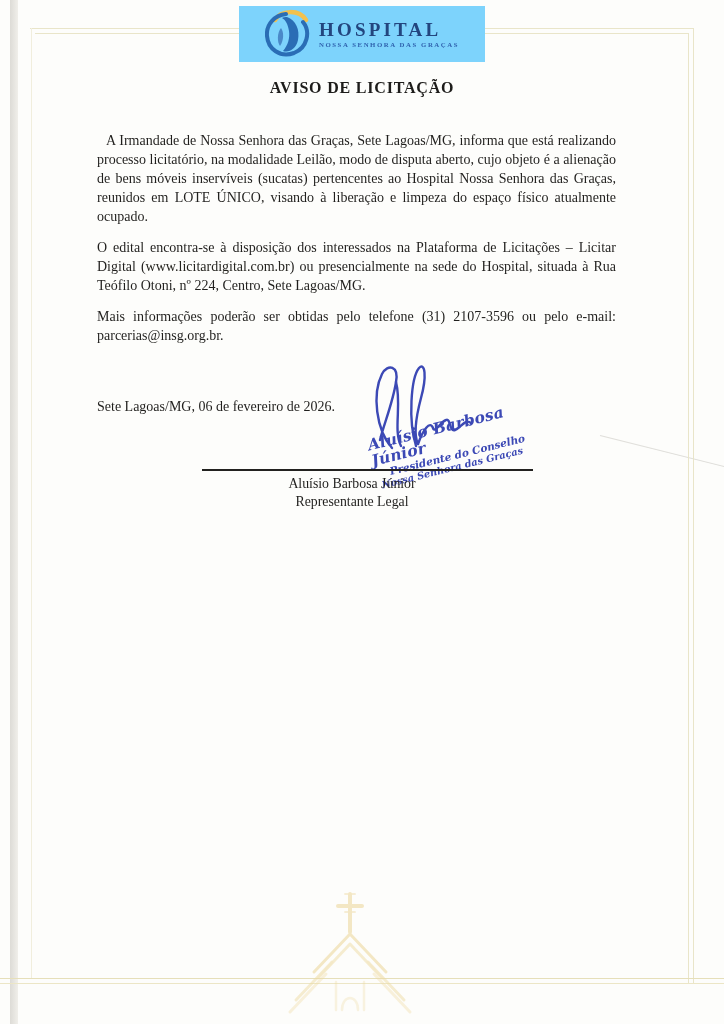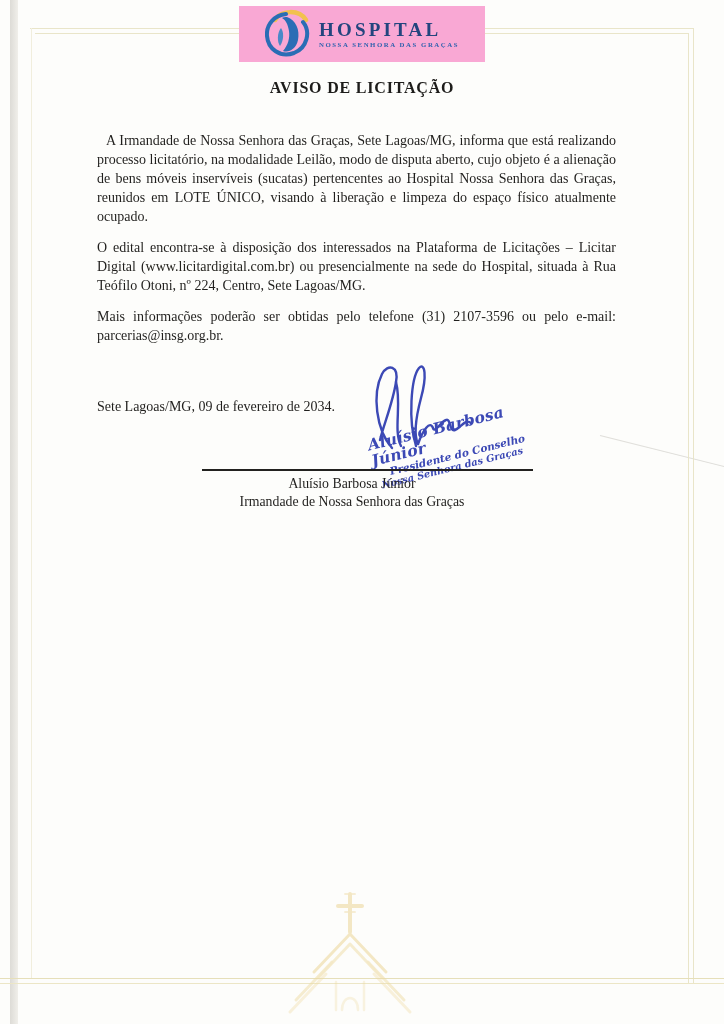--- a/index.html
+++ b/index.html
@@ -29,21 +29,21 @@
   .frame-left{left:31px;top:28px;width:1px;height:950px;background:#f1eedd;}
   .footer-line-outer{left:0;top:978px;width:724px;height:1px;background:#e6dfb9;}
   .footer-line-inner{left:0;top:983px;width:724px;height:1px;background:#ece6c6;}
   
   .logo{
     position:absolute;top:6px;left:0;width:724px;
     display:flex;justify-content:center;align-items:center;
   }
   .logo-inner{
     display:flex;align-items:center;gap:7px;
-    background:#f9a8d4;padding:2px 26px 4px 26px;
+    background:#7dd3fc;padding:2px 26px 4px 26px;
   }
   .logo-textcol{display:flex;flex-direction:column;align-items:flex-start;}
   .logo-title{
     font-size:19px;font-weight:600;letter-spacing:3.2px;
     color:#23457e;line-height:22px;
   }
   .logo-subtitle{
     font-size:6.8px;font-weight:700;letter-spacing:1.55px;
     color:#2f62ae;margin-top:0px;
   }
@@ -135,32 +135,32 @@
 </div>
 
 <div class="doc-title">AVISO DE LICITAÇÃO</div>
 
 <div class="content">
   <p class="p1">A Irmandade de Nossa Senhora das Graças, Sete Lagoas/MG, informa que está realizando processo licitatório, na modalidade Leilão, modo de disputa aberto, cujo objeto é a alienação de bens móveis inservíveis (sucatas) pertencentes ao Hospital Nossa Senhora das Graças, reunidos em LOTE ÚNICO, visando à liberação e limpeza do espaço físico atualmente ocupado.</p>
   <p><span>O edital encontra-se à disposição dos interessados na Plataforma de Licitações – Licitar Digital (</span><a class="link">www.licitardigital.com.br</a><span>) ou presencialmente na sede do Hospital, situada à Rua Teófilo Otoni, nº 224, Centro, Sete Lagoas/MG.</span></p>
   <p>Mais informações poderão ser obtidas pelo telefone (31) 2107-3596 ou pelo e-mail: parcerias@insg.org.br.</p>
 </div>
 
-<div class="date-line">Sete Lagoas/MG, 09 de fevereiro de 2034.</div>
+<div class="date-line">Sete Lagoas/MG, 06 de fevereiro de 2026.</div>
 
 <svg class="sig-svg" width="112" height="100" viewBox="0 0 112 100" fill="none" stroke="#3c49b5" stroke-width="2.4" stroke-linecap="round">
   <path d="M28 88 C12 70 8 34 18 14 C24 3 35 6 32 22 C29 42 20 64 16 80"></path>
   <path d="M32 22 C38 44 29 70 37 86"></path>
   <path d="M52 86 C44 60 47 18 55 8 C61 2 63 16 57 38 C52 57 49 74 54 84"></path>
   <path d="M54 84 C59 70 66 60 69 68 C71 74 76 62 82 60 C87 58 85 72 91 70 C97 68 101 58 107 63"></path>
 </svg>
 
 <div class="stamp">
   <div class="stamp-name">Aluísio Barbosa Júnior</div>
   <div class="stamp-role">Presidente do Conselho</div>
   <div class="stamp-org">Nossa Senhora das Graças</div>
 </div>
 
 <div class="sig-rule"></div>
 <div class="signer">
   <div>Aluísio Barbosa Júnior</div>
-  <div>Irmandade de Nossa Senhora das Graças</div>
+  <div>Representante Legal</div>
 </div>
 
 </body></html>

